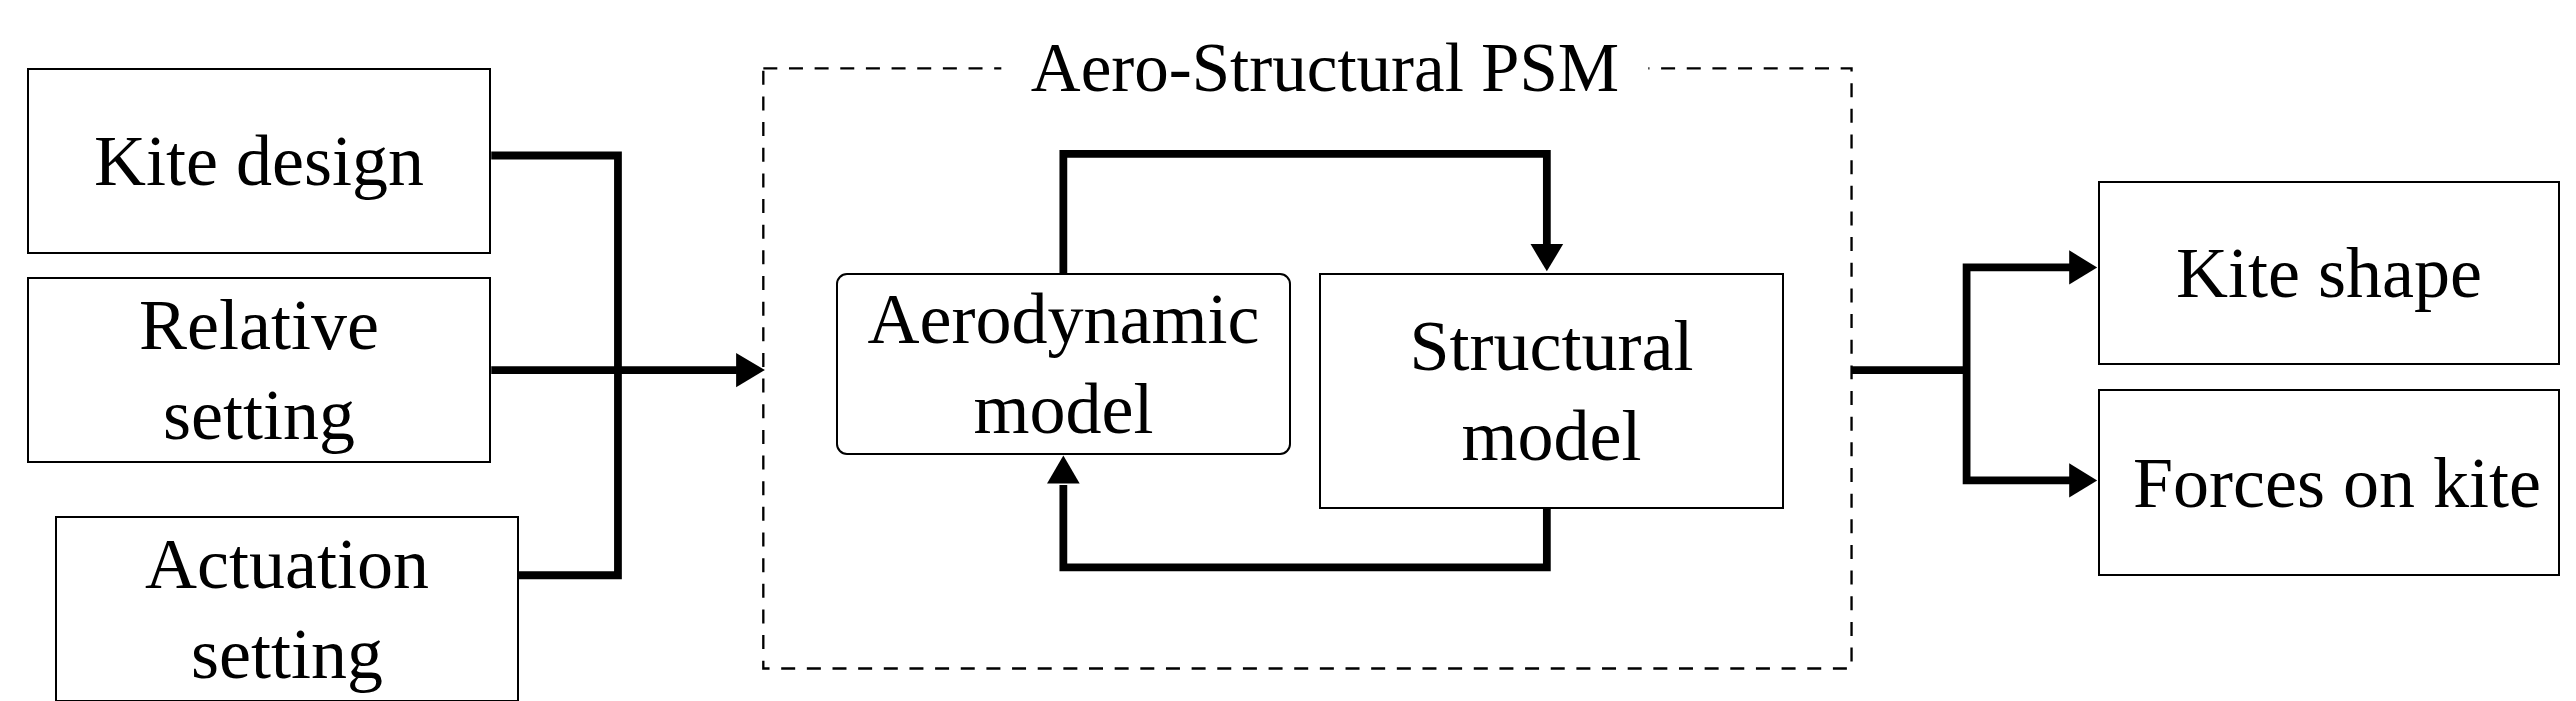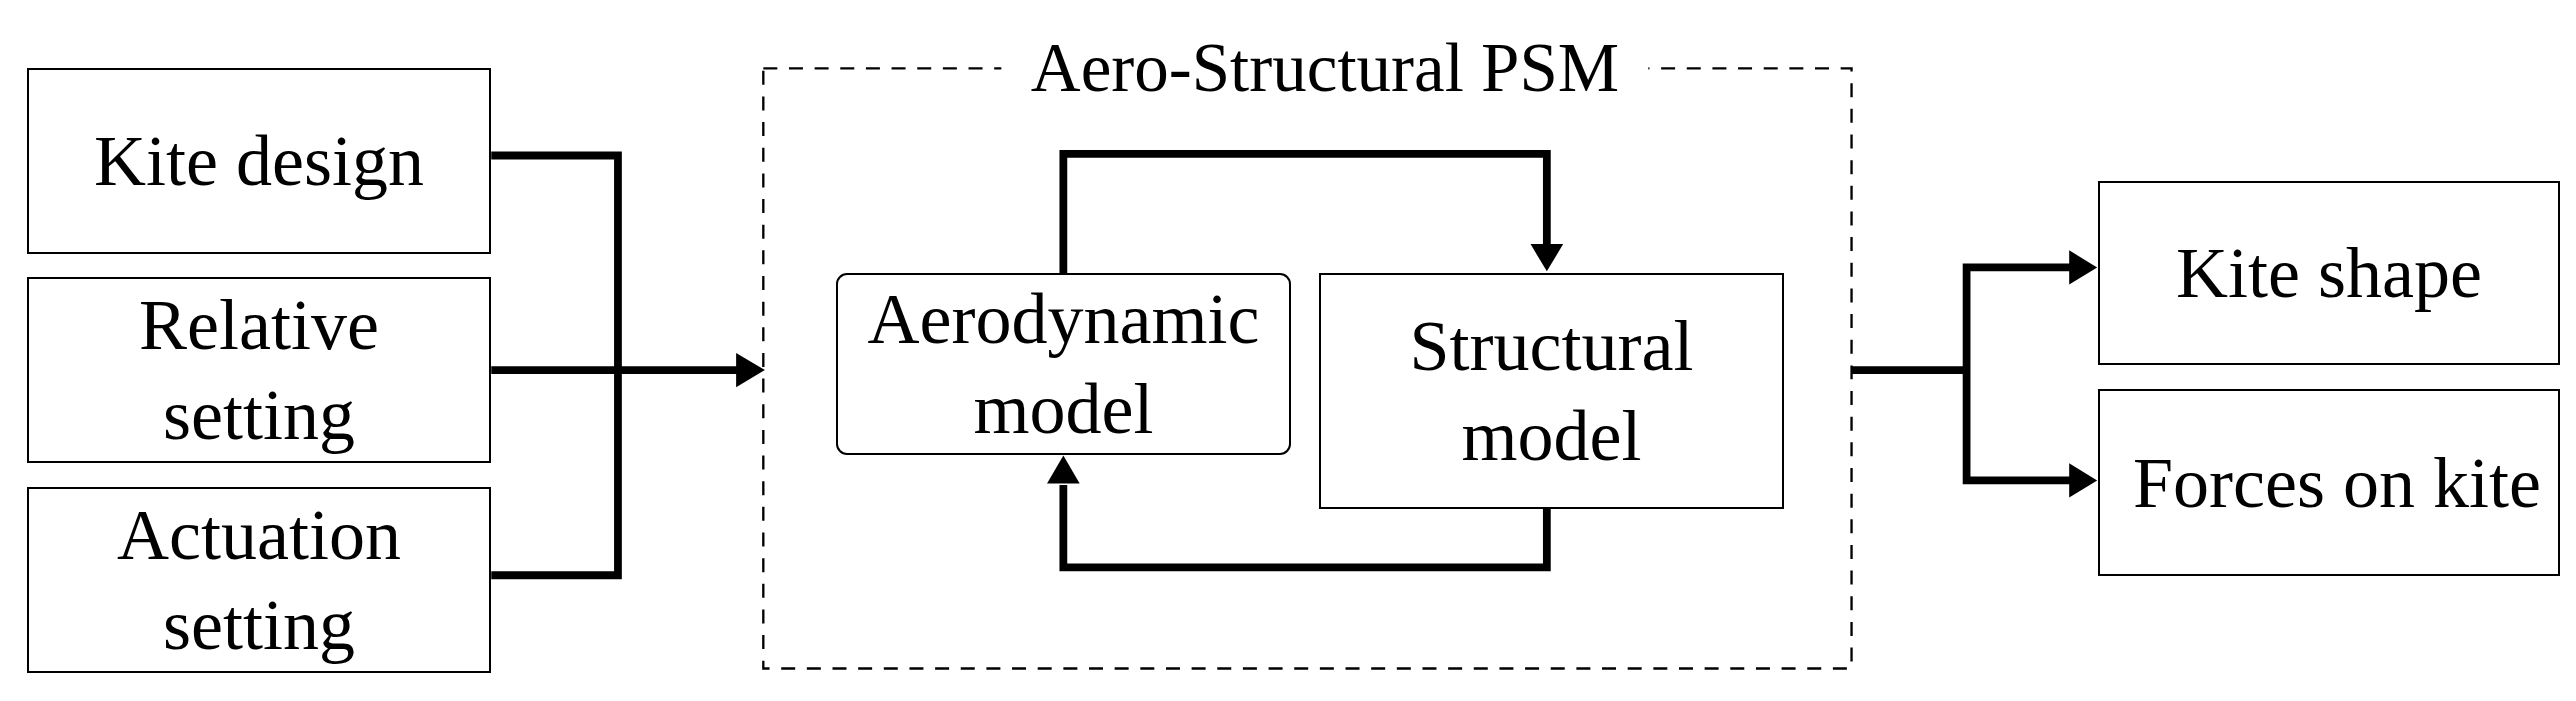--- a/index.html
+++ b/index.html
@@ -33,21 +33,21 @@
     text-align: center;
     font-size: 72px;
     line-height: 1.25;
     padding: 0 17px;
     z-index: 2;
   }
   
   .in-box   { left: 27px; width: 464px; height: 186px; }
   #box-kite-design       { top: 68px;  }
   #box-relative-velocity { top: 277px; }
-  #box-actuation-setting { top: 487px; }
+  #box-actuation-setting { top: 516px; margin-left: 28px; }
   
   #box-aerodynamic-model { left: 836px; top: 273px; width: 455px; height: 182px; border-radius: 11px; }
   #box-structural-model  { left: 1319px; top: 273px; width: 465px; height: 236px; }
   
   .out-box  { left: 2098px; width: 462px; }
   #box-kite-shape        { top: 181px; height: 184px; }
   #box-forces-on-kite    { top: 389px; height: 187px; justify-content: flex-end; }
   
   #psm-title {
     position: absolute;

